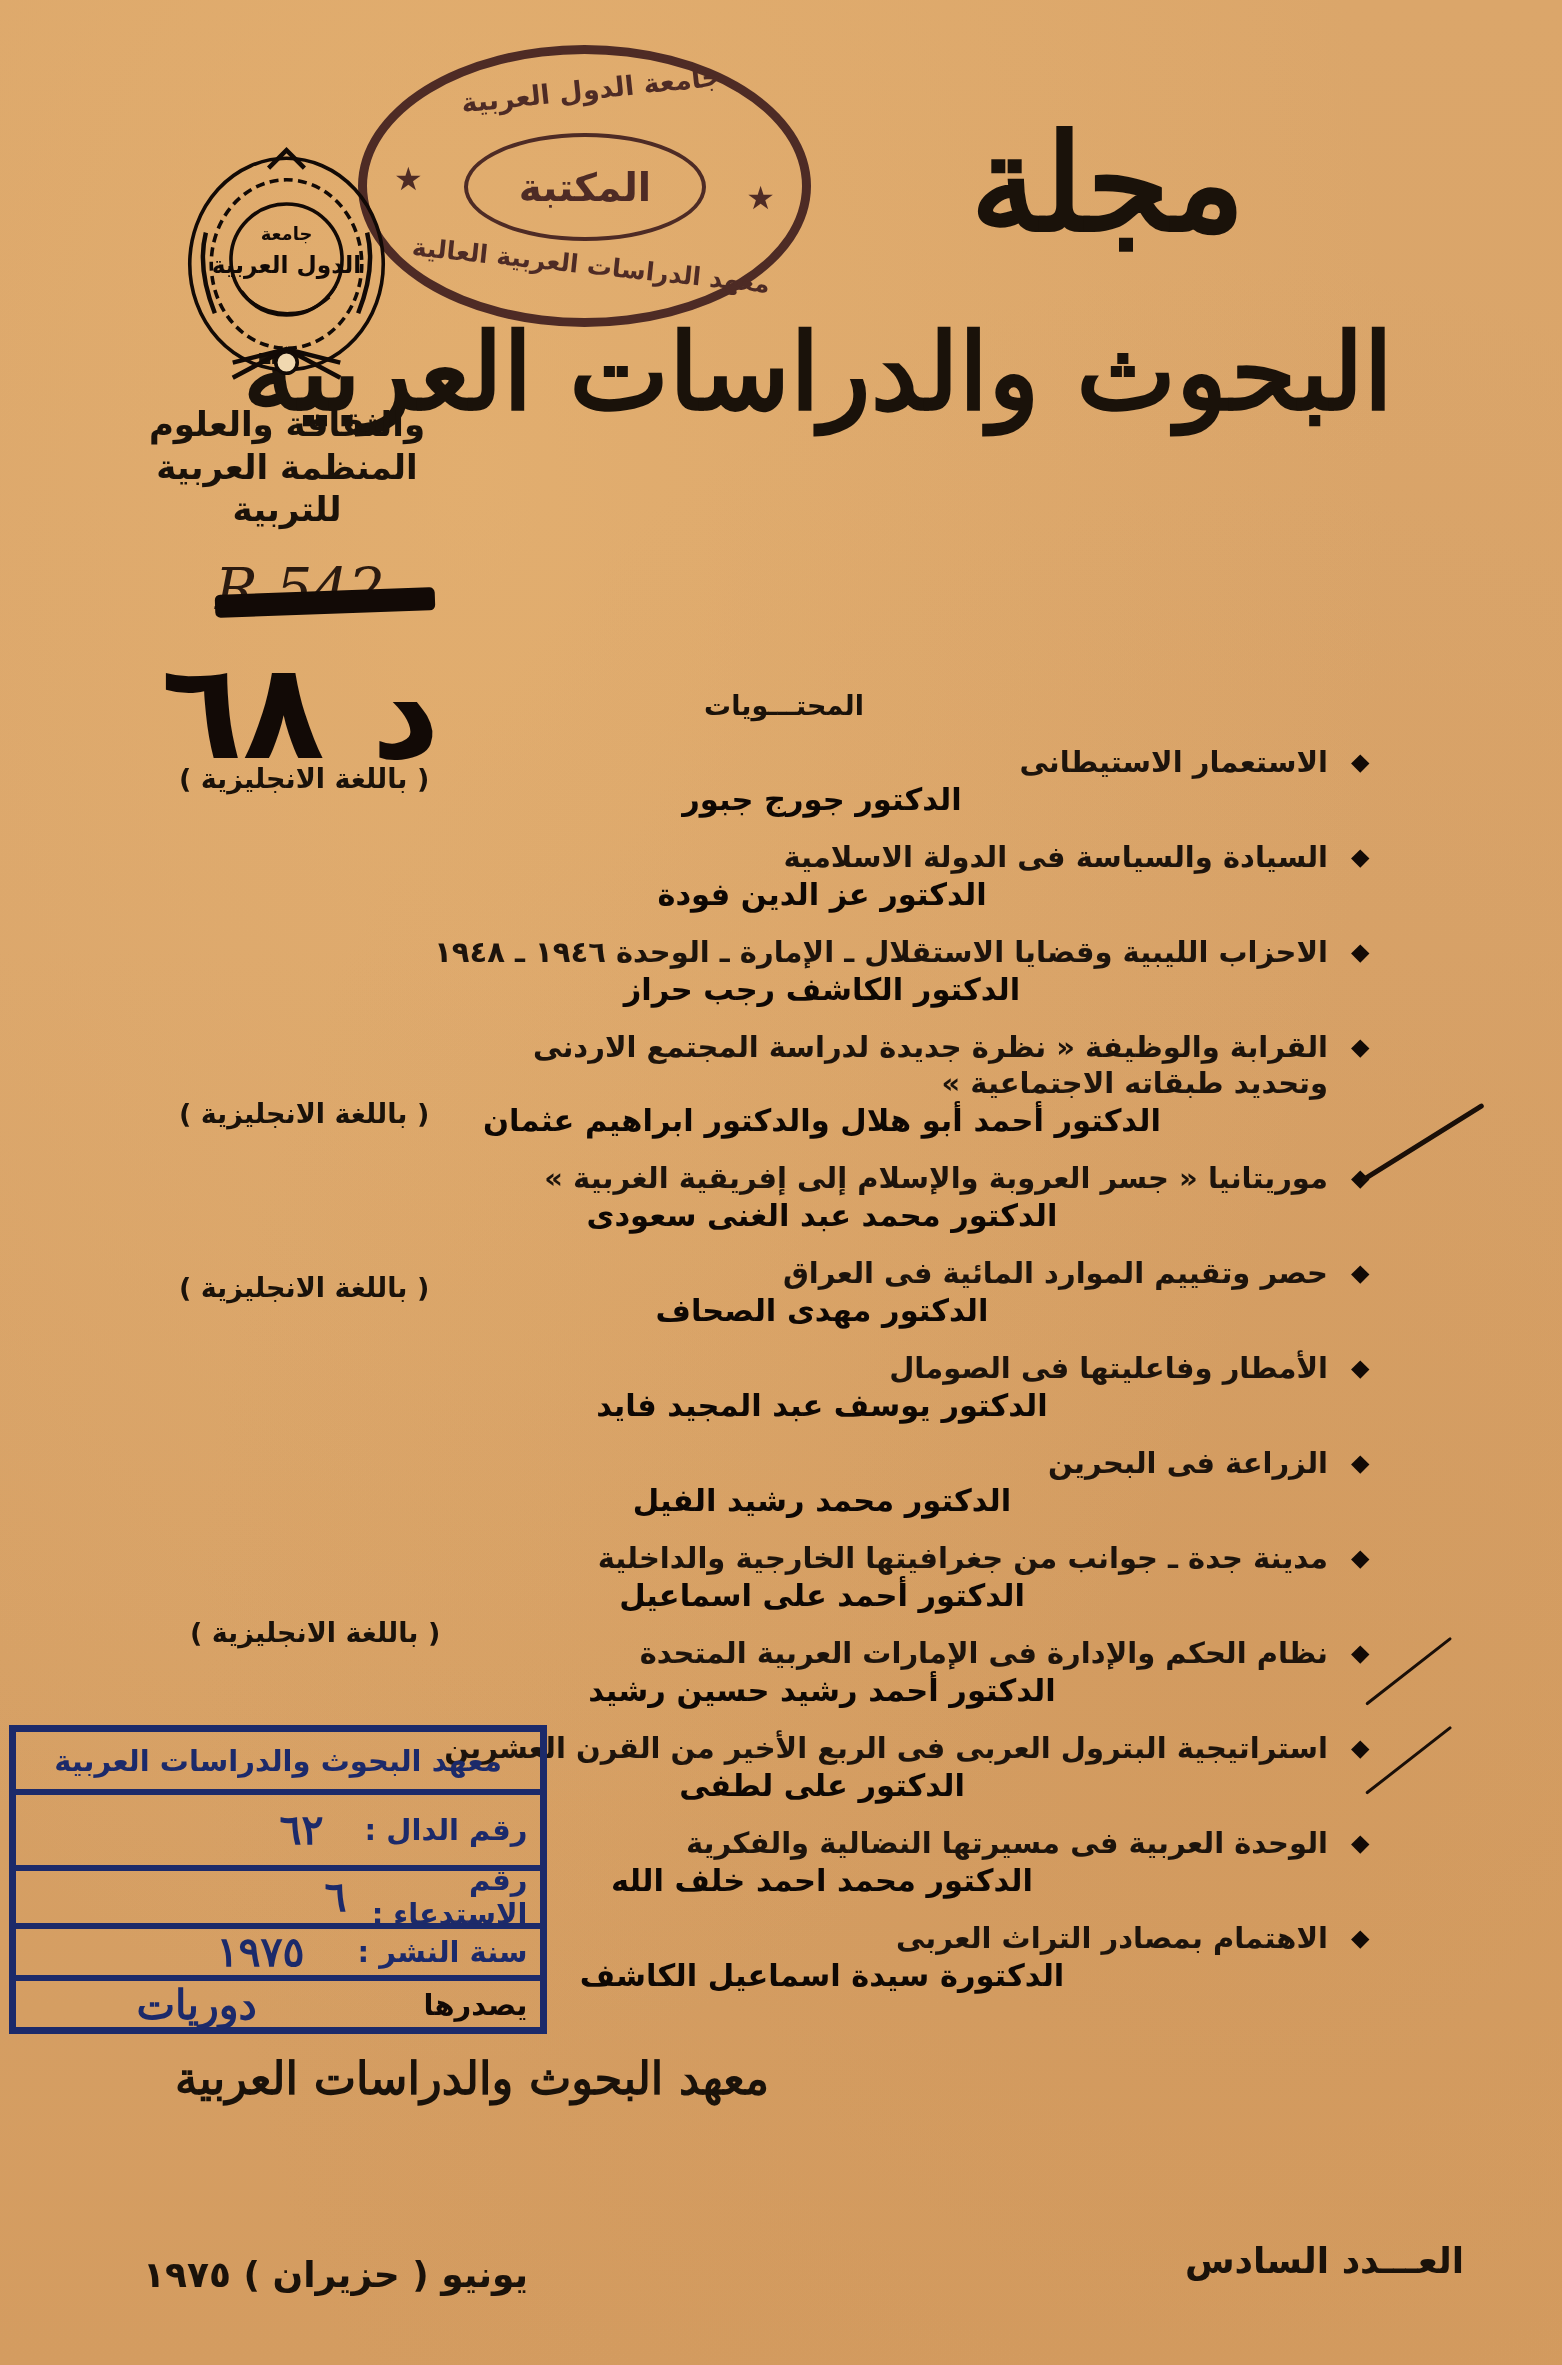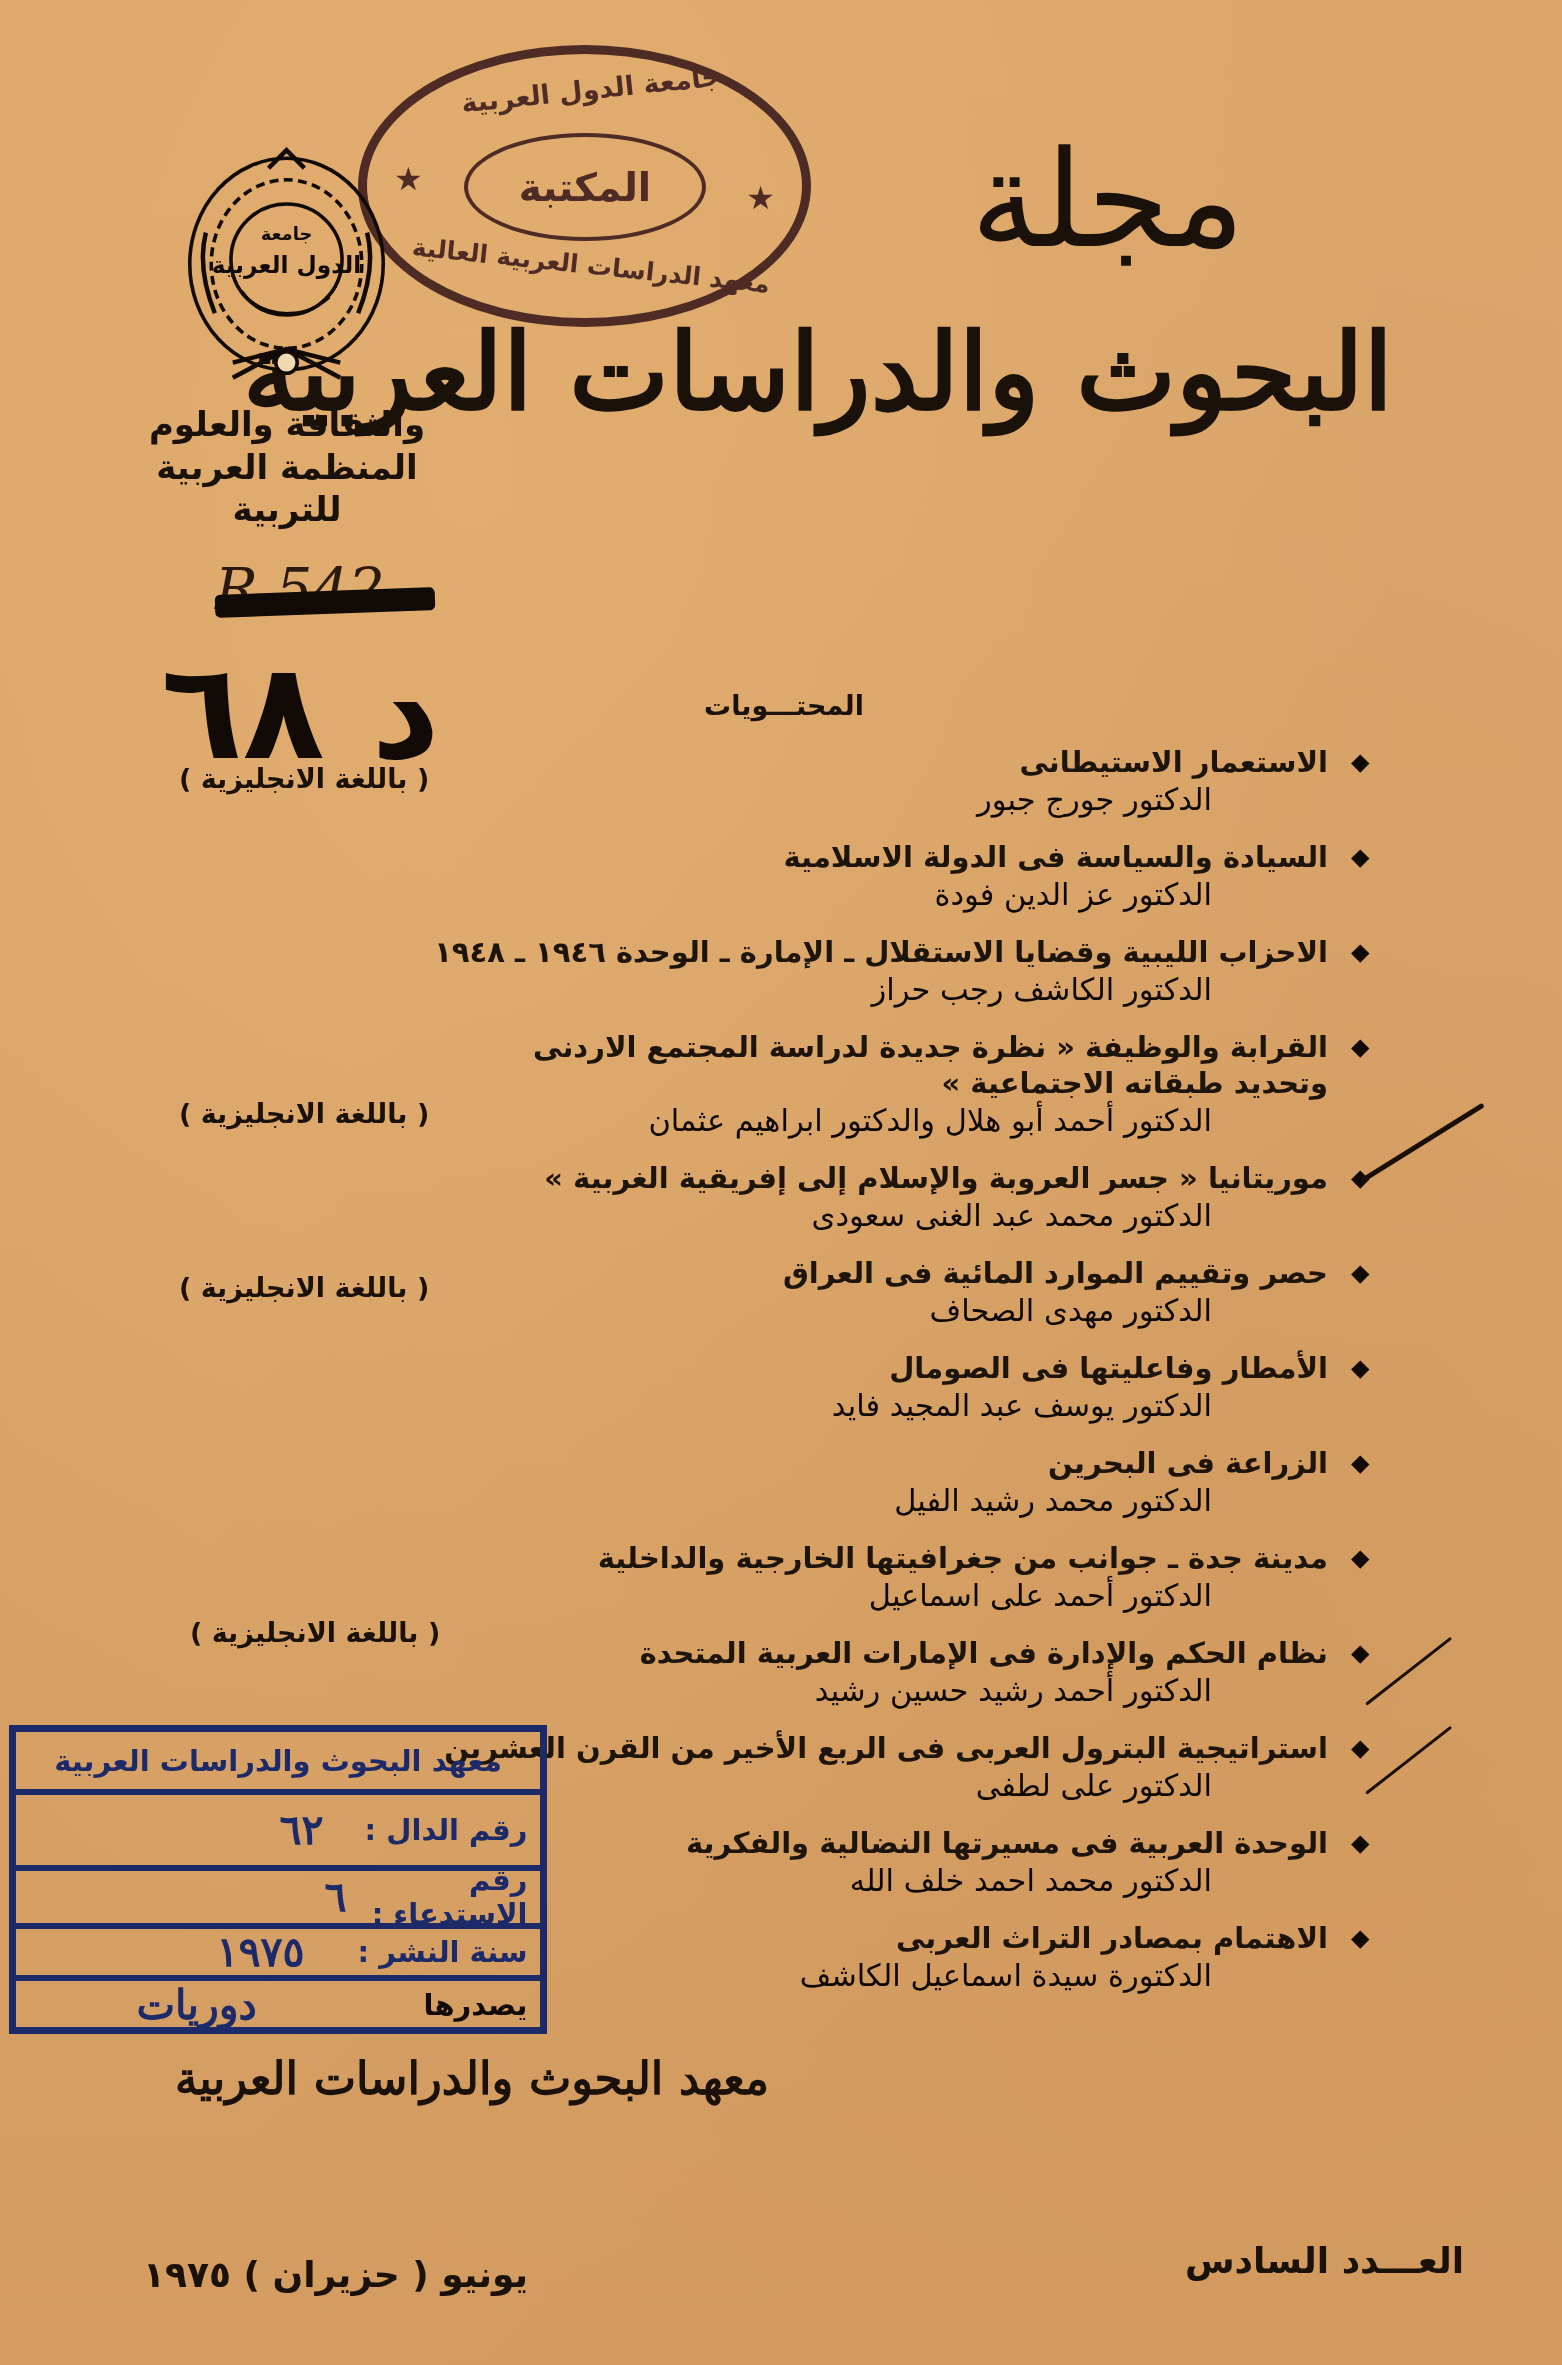--- a/index.html
+++ b/index.html
@@ -15,21 +15,21 @@
         radial-gradient(ellipse at 30% 20%, rgba(240,190,120,0.35), transparent 60%),
         radial-gradient(ellipse at 80% 70%, rgba(200,140,80,0.25), transparent 60%),
         linear-gradient(180deg, #dba66a 0%, #d9a46a 40%, #d6a065 70%, #d49c60 100%);
       overflow: hidden;
     }
     .abs { position: absolute; }
     .rtl { direction: rtl; }
 
     
     .title-main {
-      right: 318px; top: 133px; font-size: 134px; font-weight: normal;
+      right: 318px; top: 116px; font-size: 134px; font-weight: bold;
       font-family: "DejaVu Serif", serif; line-height: 1; letter-spacing: -1.8px;
     }
     .title-sub {
       right: 170px; top: 314px; font-size: 106px; font-weight: bold;
       font-family: "DejaVu Serif", serif; line-height: 1.1; white-space: nowrap;
     }
 
     
     .stamp-oval {
       left: 358px; top: 45px; width: 453px; height: 282px;
@@ -93,22 +93,23 @@
     .bullet {
       position: absolute; right: -38px; top: 12.5px;
       width: 12.5px; height: 12.5px; background: #120a06;
       transform: rotate(45deg);
     }
     .toc-title {
       font-size: 29px; line-height: 36px; font-weight: bold; color: #1d140c;
       padding-right: 0;
     }
     .toc-author {
-      font-size: 30.5px; line-height: 39px; font-weight: normal; color: #0e0804;
+      font-size: 30.5px; line-height: 39px; font-weight: bold; color: #0e0804;
       padding-right: 116px;
+      text-align: center;
     }
 
     .pen-mark {
       height: 4.5px; background: #1a0f08; border-radius: 2.7px; transform-origin: left center;
     }
 
     
     .lib-stamp {
       left: 9px; top: 1725px; width: 538px; height: 309px;
       border: 7.2px solid #1c2a6a; box-sizing: border-box; color: #1c2a6a;

